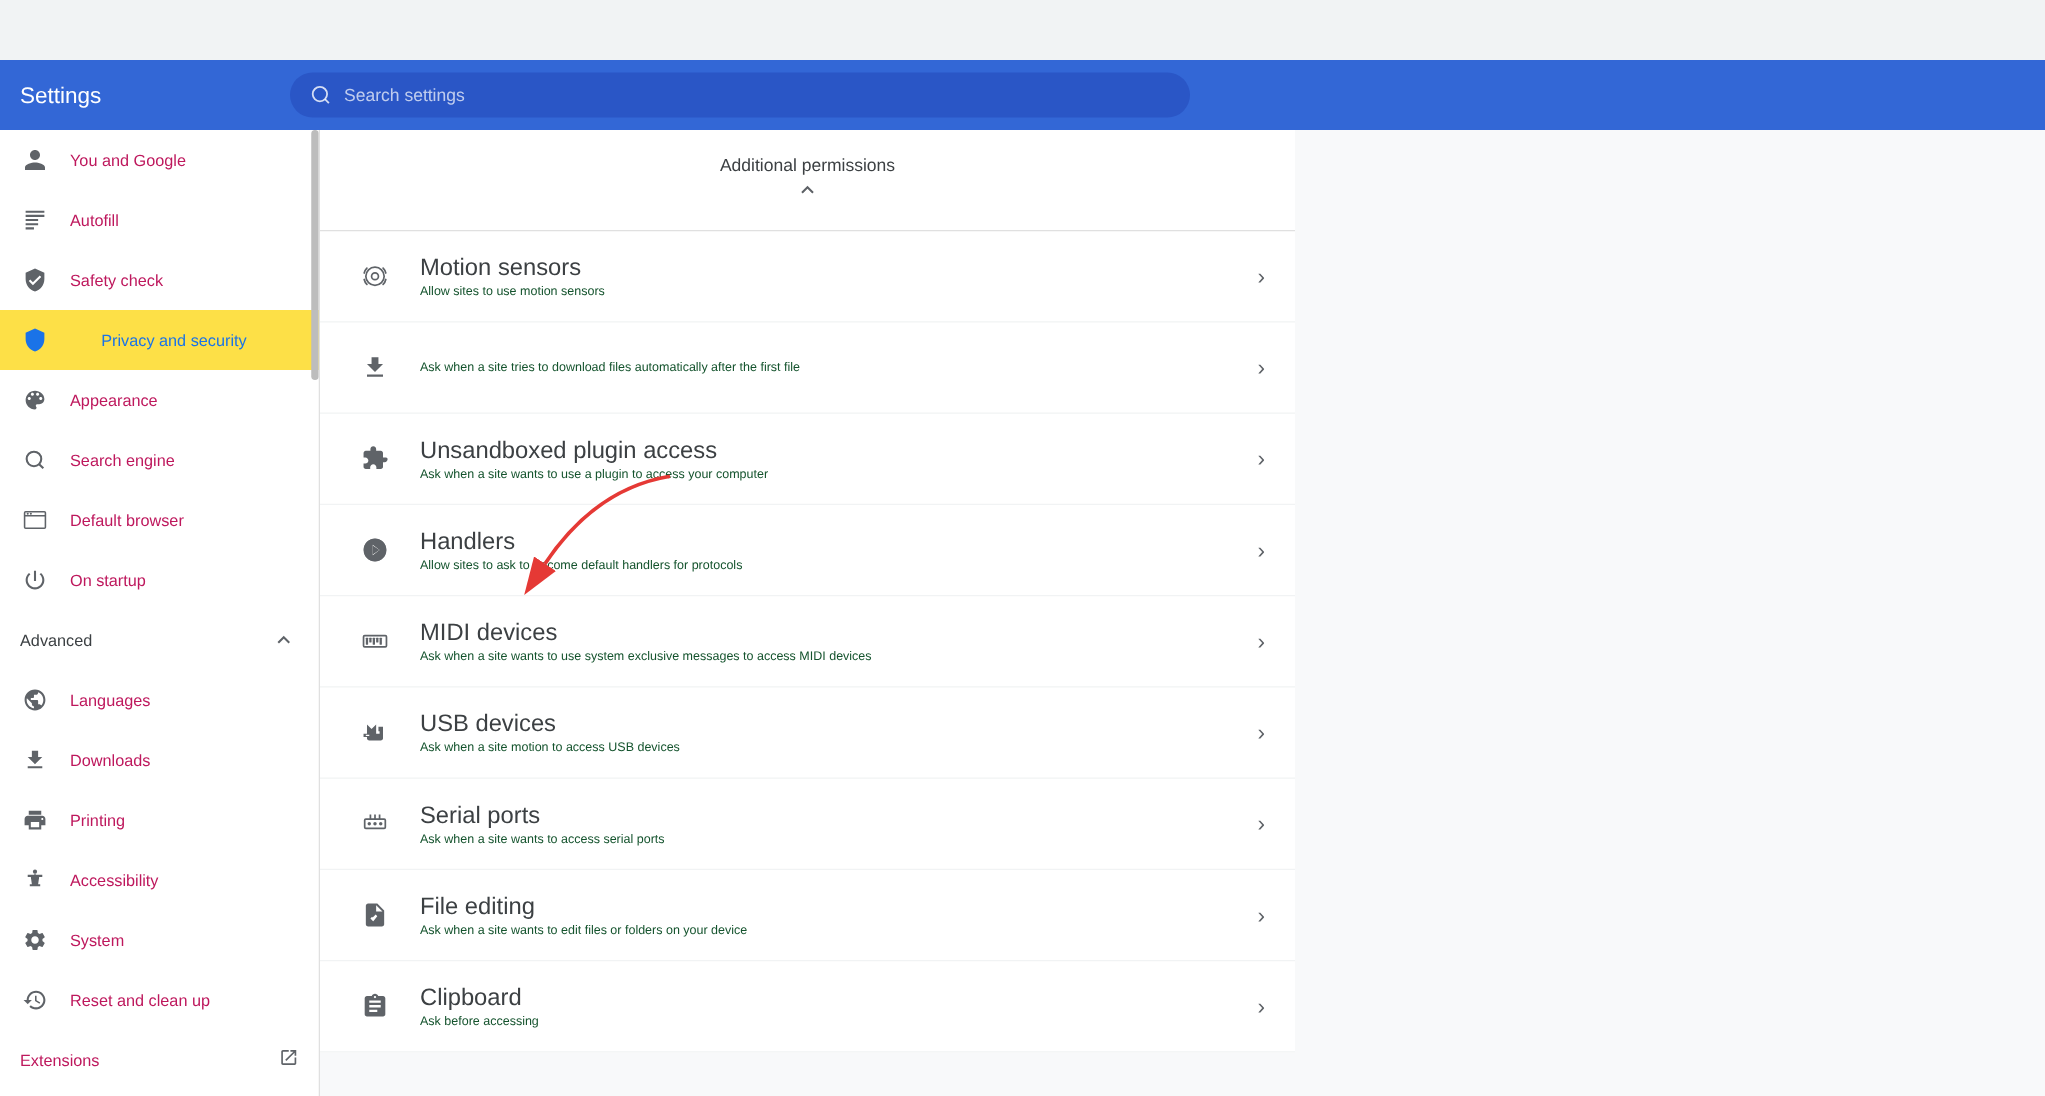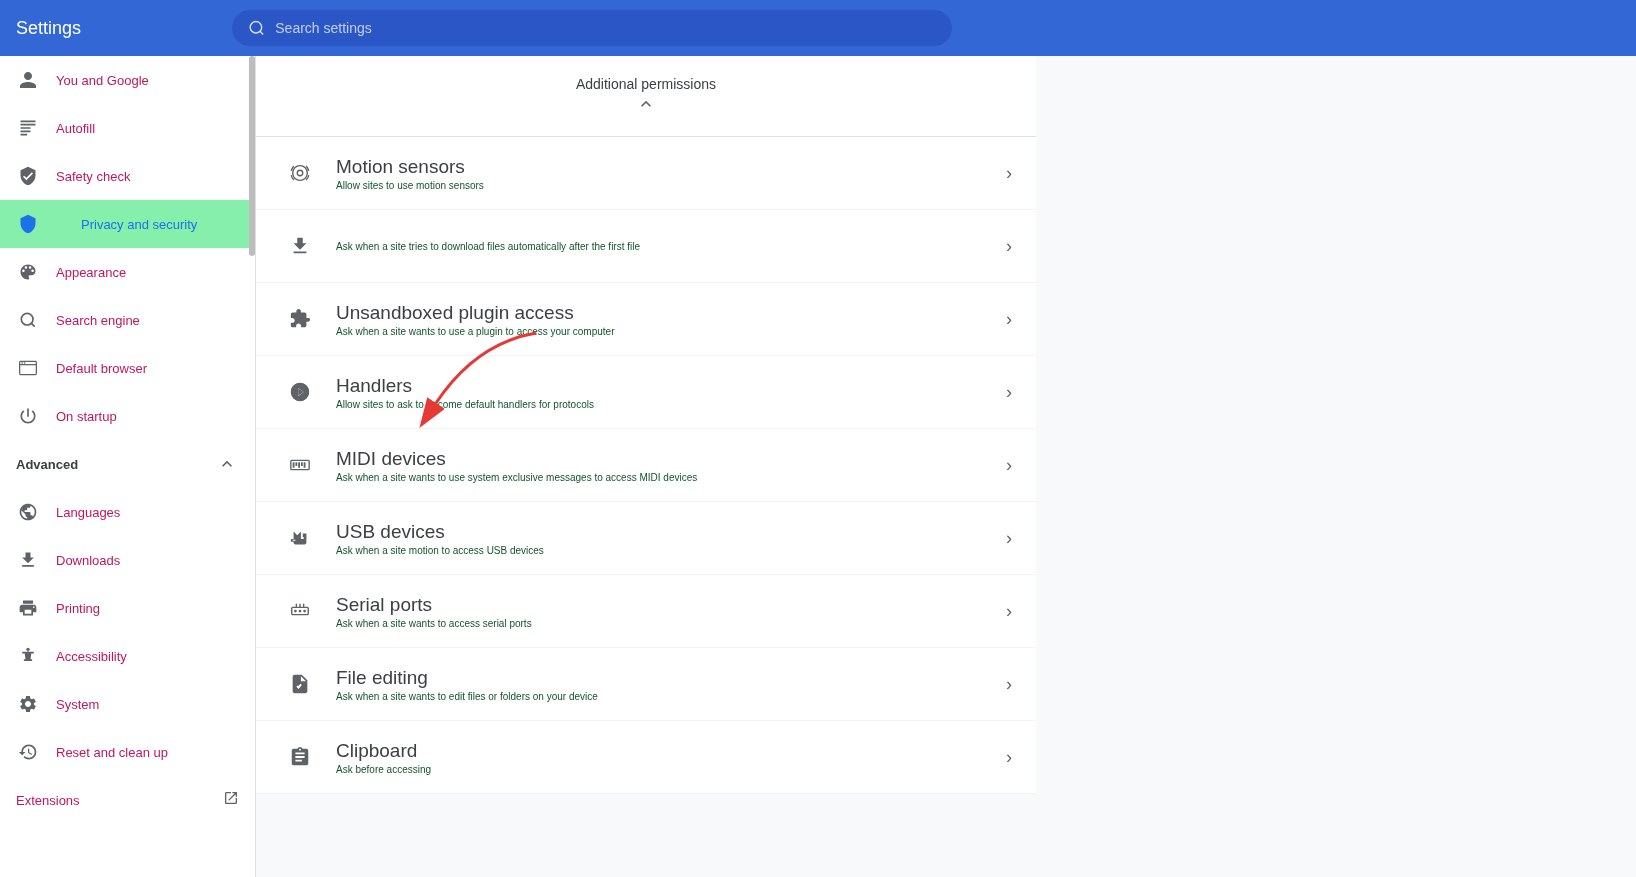--- a/index.html
+++ b/index.html
@@ -7,20 +7,21 @@
 
     
     .header {
       background: #3367d6;
       height: 56px;
       display: flex;
       align-items: center;
       padding: 0 16px;
       gap: 16px;
       flex-shrink: 0;
+      margin-top: 48px;
     }
     .header-title {
       color: white;
       font-size: 18px;
       font-weight: 500;
       min-width: 200px;
     }
     .search-bar {
       flex: 1;
       max-width: 720px;
@@ -77,21 +78,21 @@
     }
     .sidebar-item {
       display: flex;
       align-items: center;
       padding: 0 16px;
       height: 48px;
       cursor: pointer;
       gap: 16px;
       position: relative;
     }
-    .sidebar-item.active { color: #1a73e8; background: #86efac; gap: 41px; }
+    .sidebar-item.active { color: #1a73e8; background: #fde047; gap: 41px; }
     .sidebar-item.active .sidebar-item-label { color: #1a73e8; font-weight: 500; }
     .sidebar-item-icon {
       width: 24px;
       height: 24px;
       display: flex;
       align-items: center;
       justify-content: center;
       color: #5f6368;
       flex-shrink: 0;
     }
@@ -104,21 +105,21 @@
       display: flex;
       align-items: center;
       padding: 8px 16px;
       height: 48px;
       cursor: pointer;
       gap: 16px;
     }
     .section-header-label {
       font-size: 13px;
       color: #3c4043;
-      font-weight: 700;
+      font-weight: 400;
       flex: 1;
     }
     .section-header-icon {
       width: 24px;
       height: 24px;
       display: flex;
       align-items: center;
       justify-content: center;
       color: #5f6368;
     }

